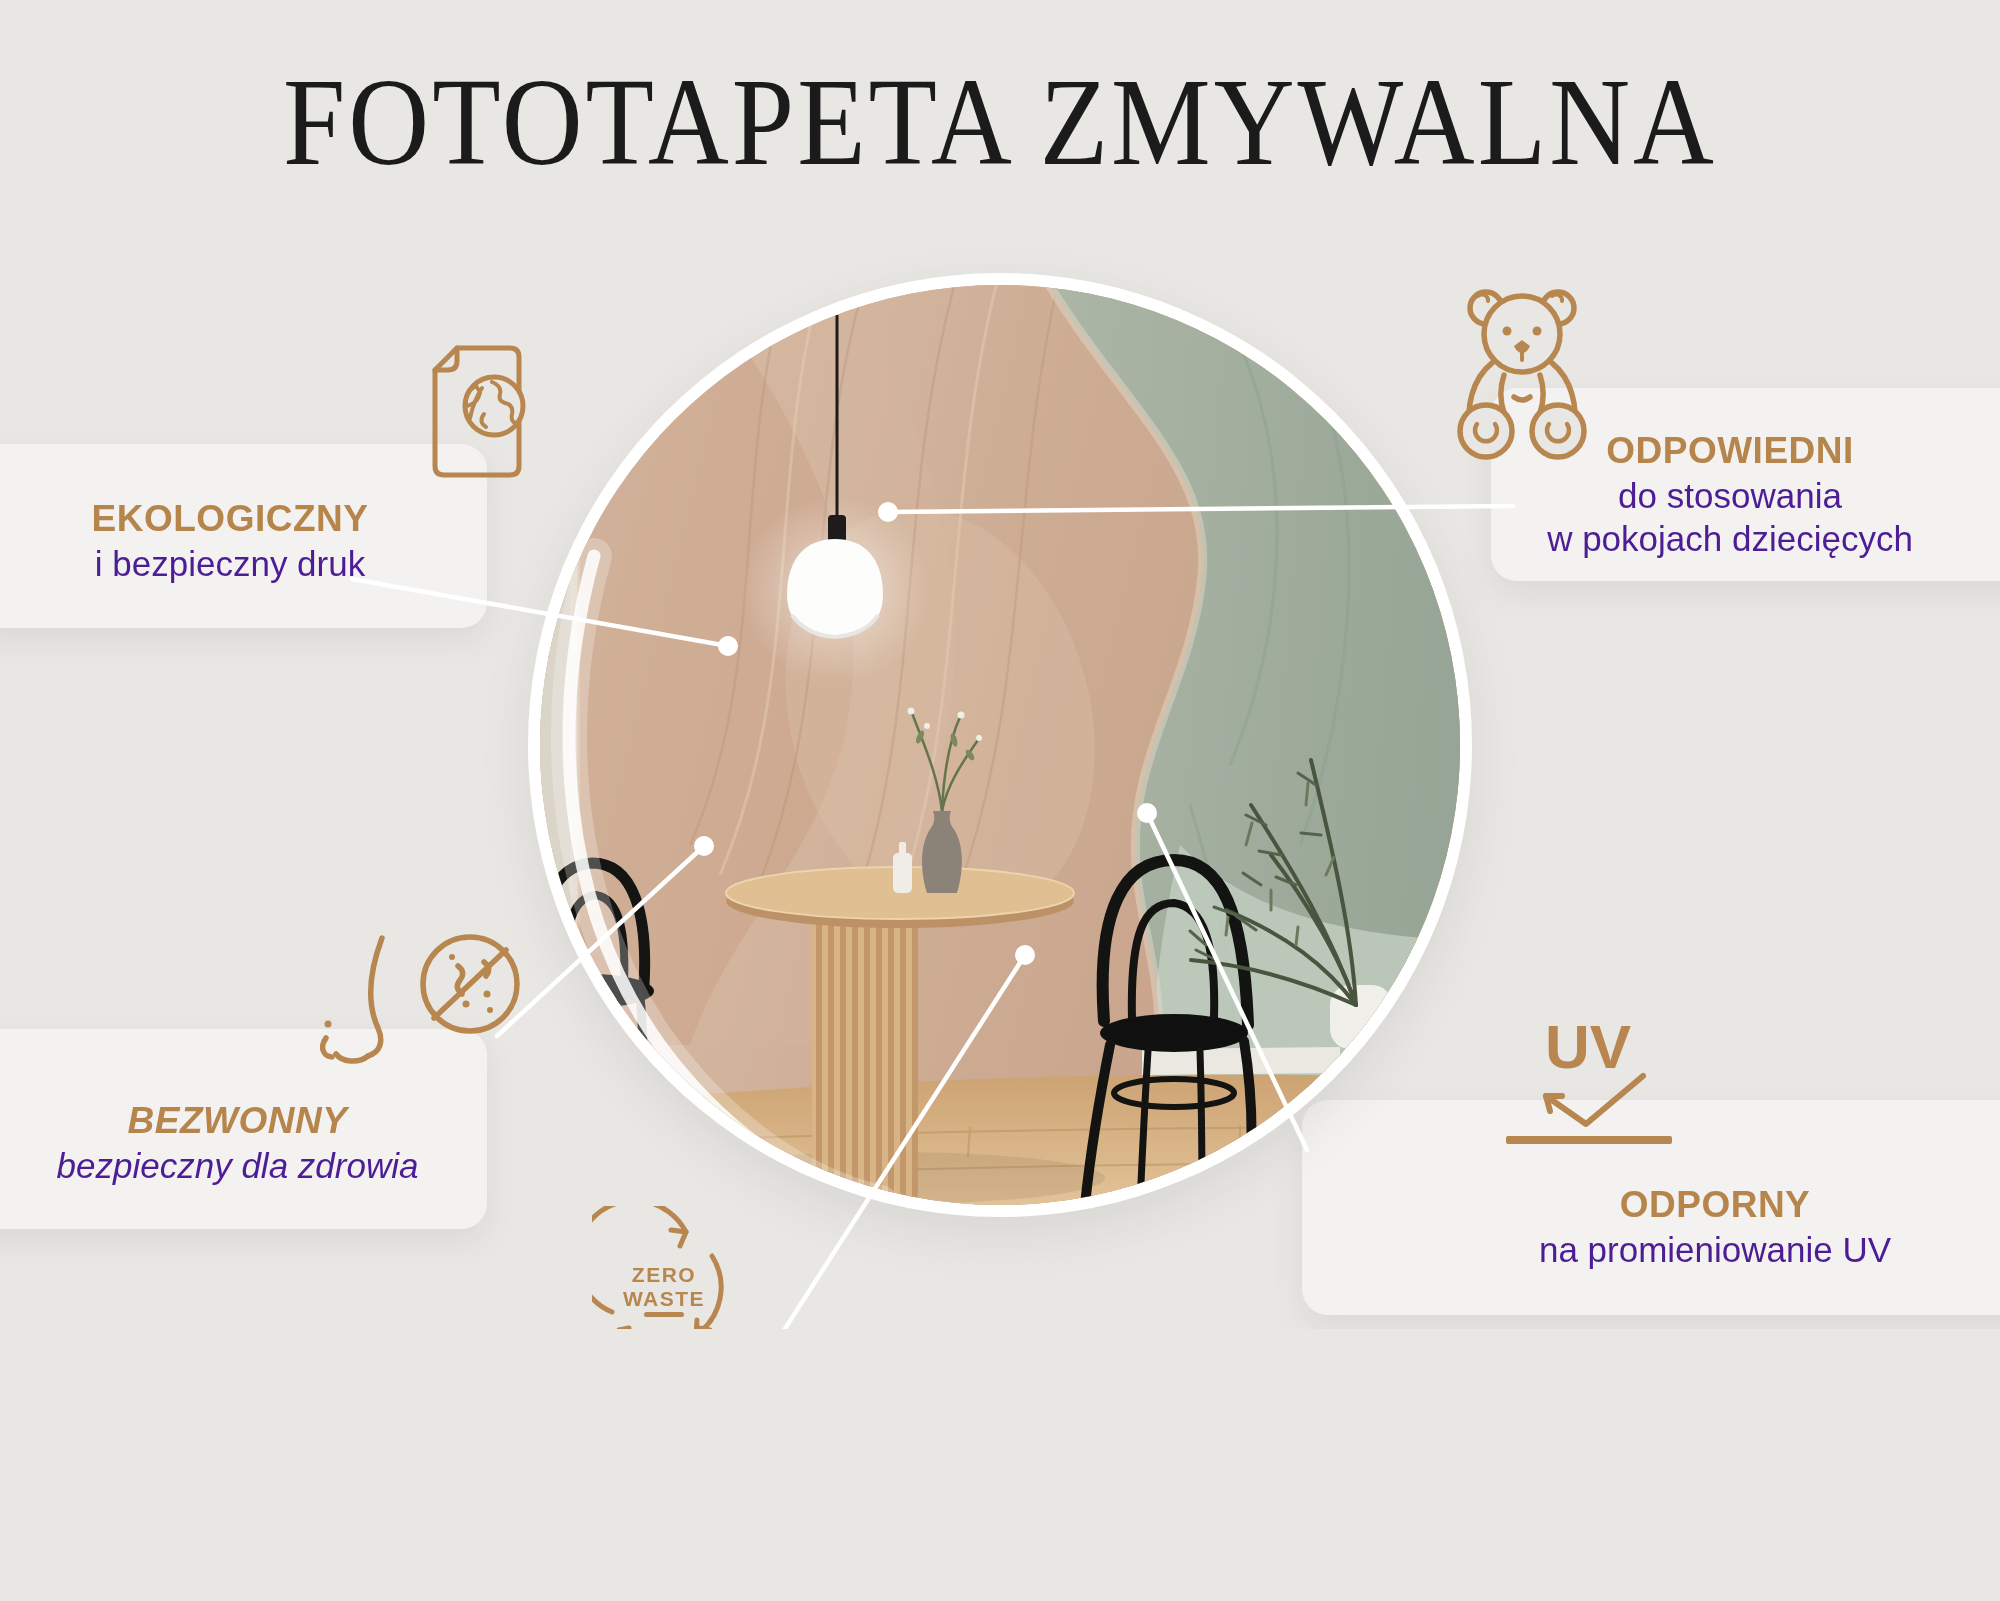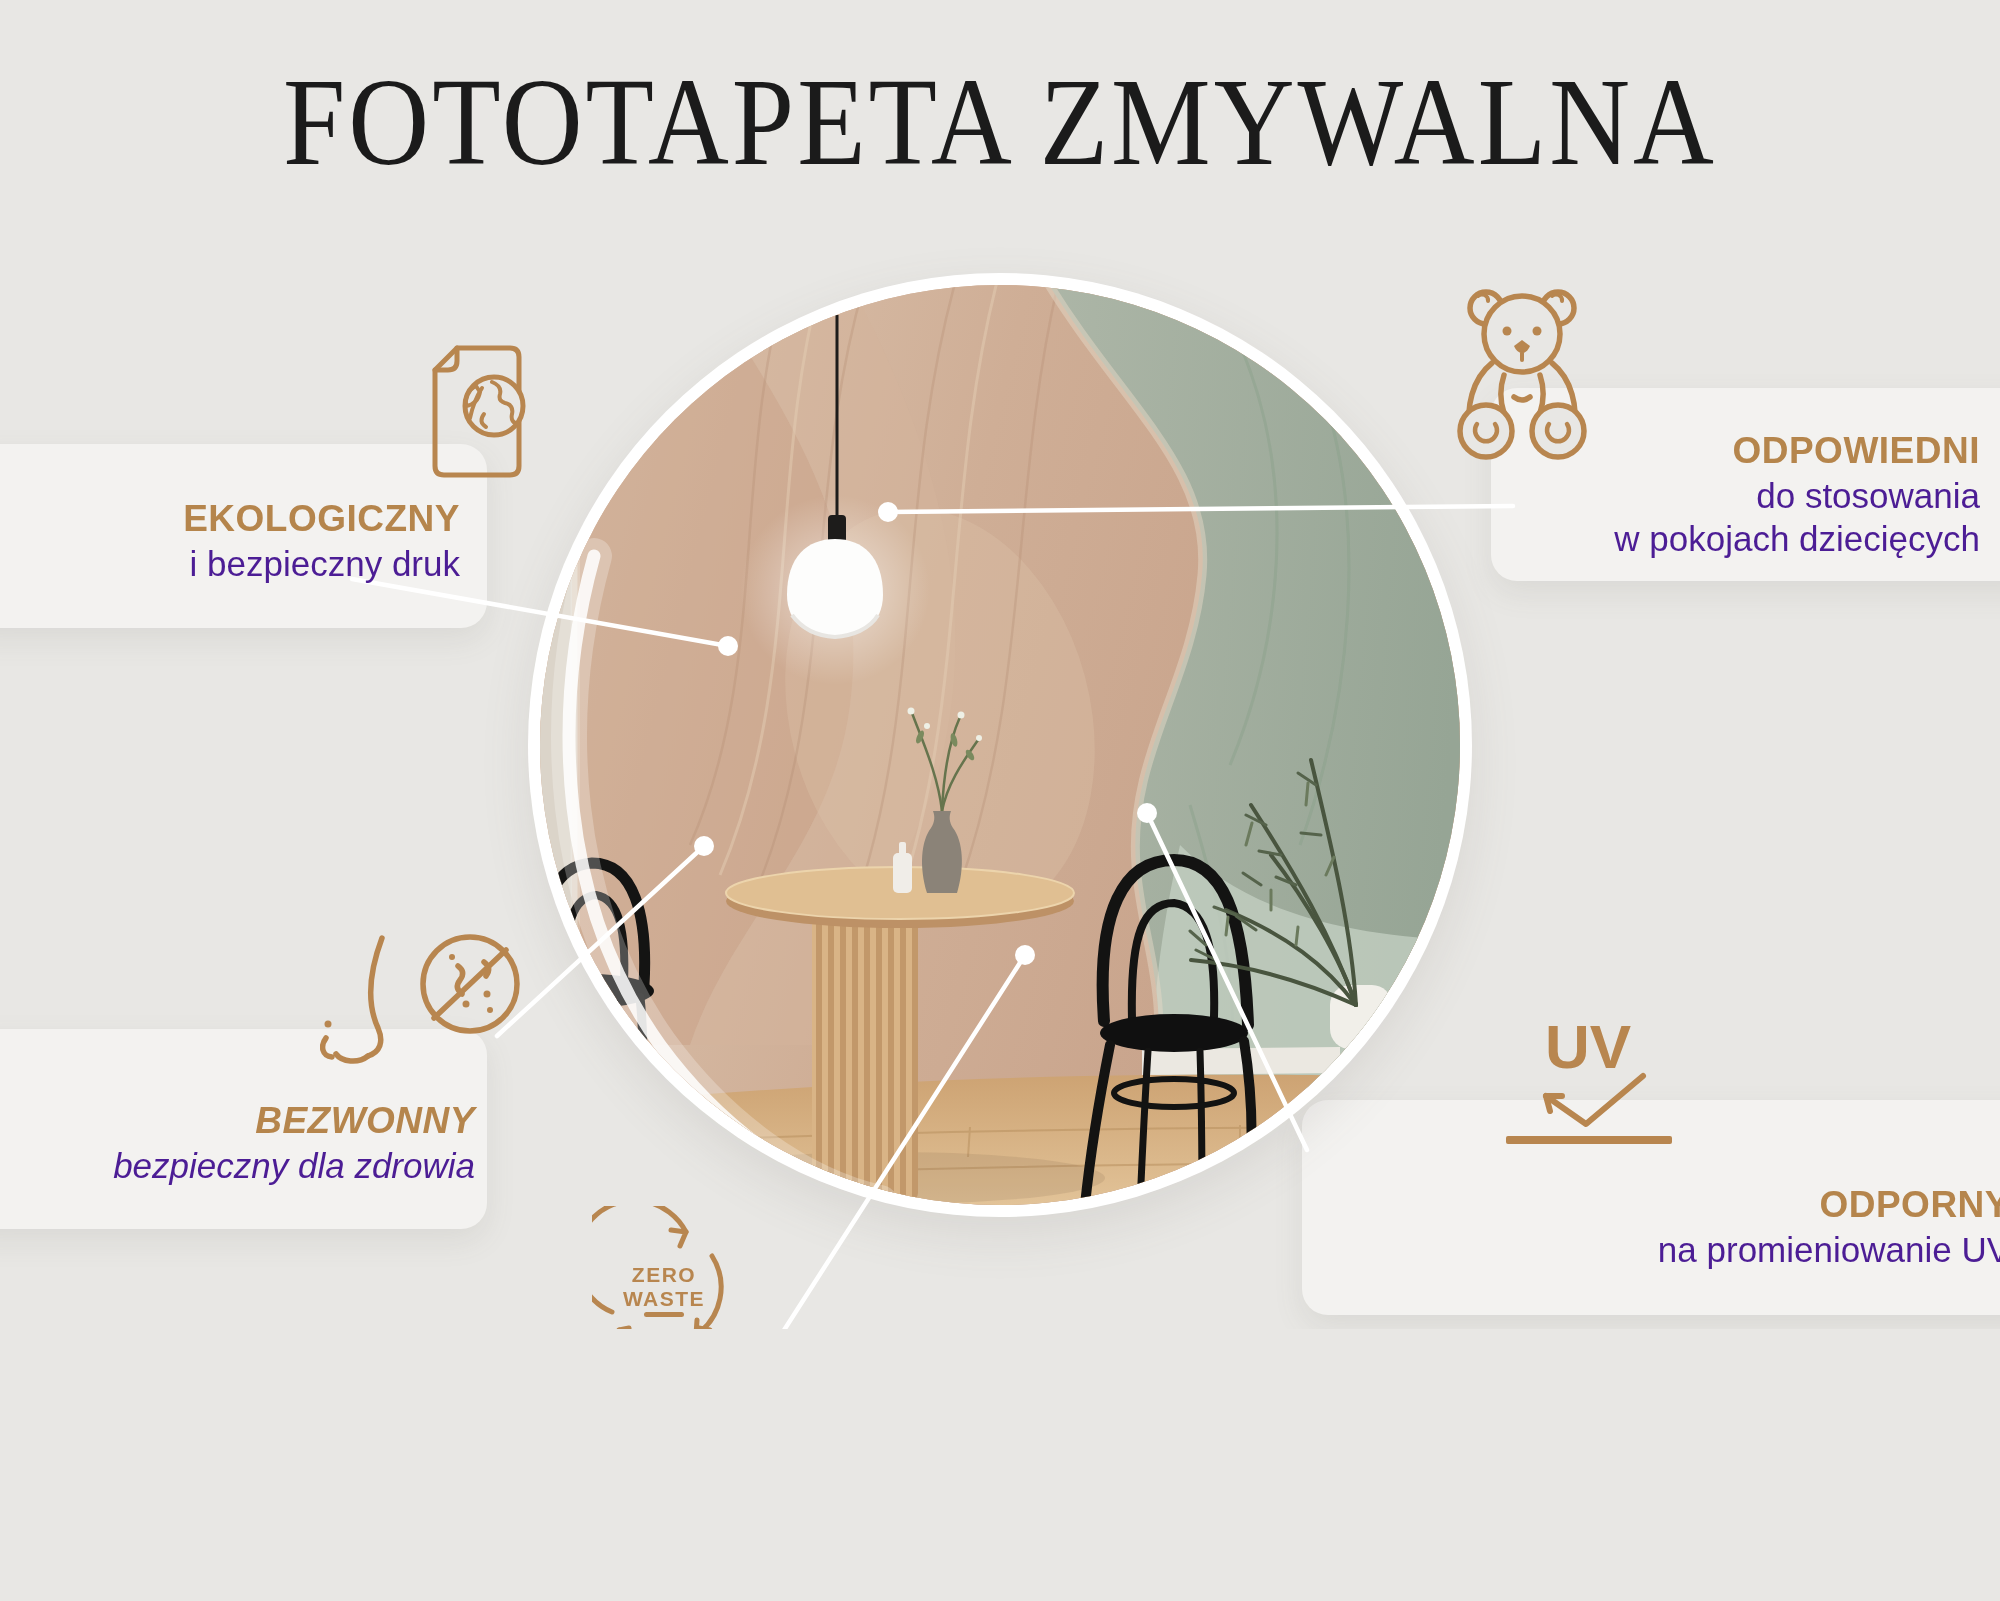--- a/index.html
+++ b/index.html
@@ -4,21 +4,21 @@
 <style>
   html,body{margin:0;padding:0;background:#e8e7e4;}
   .canvas{position:relative;width:2000px;height:1329px;background:#e8e7e4;overflow:hidden;
           font-family:"Liberation Sans",sans-serif;}
   .title{position:absolute;left:0;top:50px;width:2000px;text-align:center;
          font-family:"Liberation Serif",serif;font-weight:500;font-size:112px;
          letter-spacing:3px;color:#1b1b1b;transform:scaleY(1.12);transform-origin:top center;
          white-space:nowrap;}
   .panel{position:absolute;background:#f3f2f0;border-radius:26px;
          box-shadow:0 12px 30px rgba(100,95,88,.10);}
-  .callout{position:absolute;text-align:right;line-height:1.23;}
+  .callout{position:absolute;text-align:center;line-height:1.23;}
   .c-title{font-weight:bold;font-size:37px;color:#b5854c;letter-spacing:.5px;}
   .c-line{font-size:35px;color:#4c1d95;}
   .ring{position:absolute;left:528px;top:273px;width:944px;height:944px;border-radius:50%;
         background:#ffffff;box-shadow:0 18px 50px rgba(110,100,90,.12);}
   .ring-inner{position:absolute;left:12px;top:12px;width:920px;height:920px;border-radius:50%;
         overflow:hidden;background:#cfae96;}
   .overlay,{pointer-events:none;}
   svg{display:block;}
   .icon{position:absolute;}
 </style>

